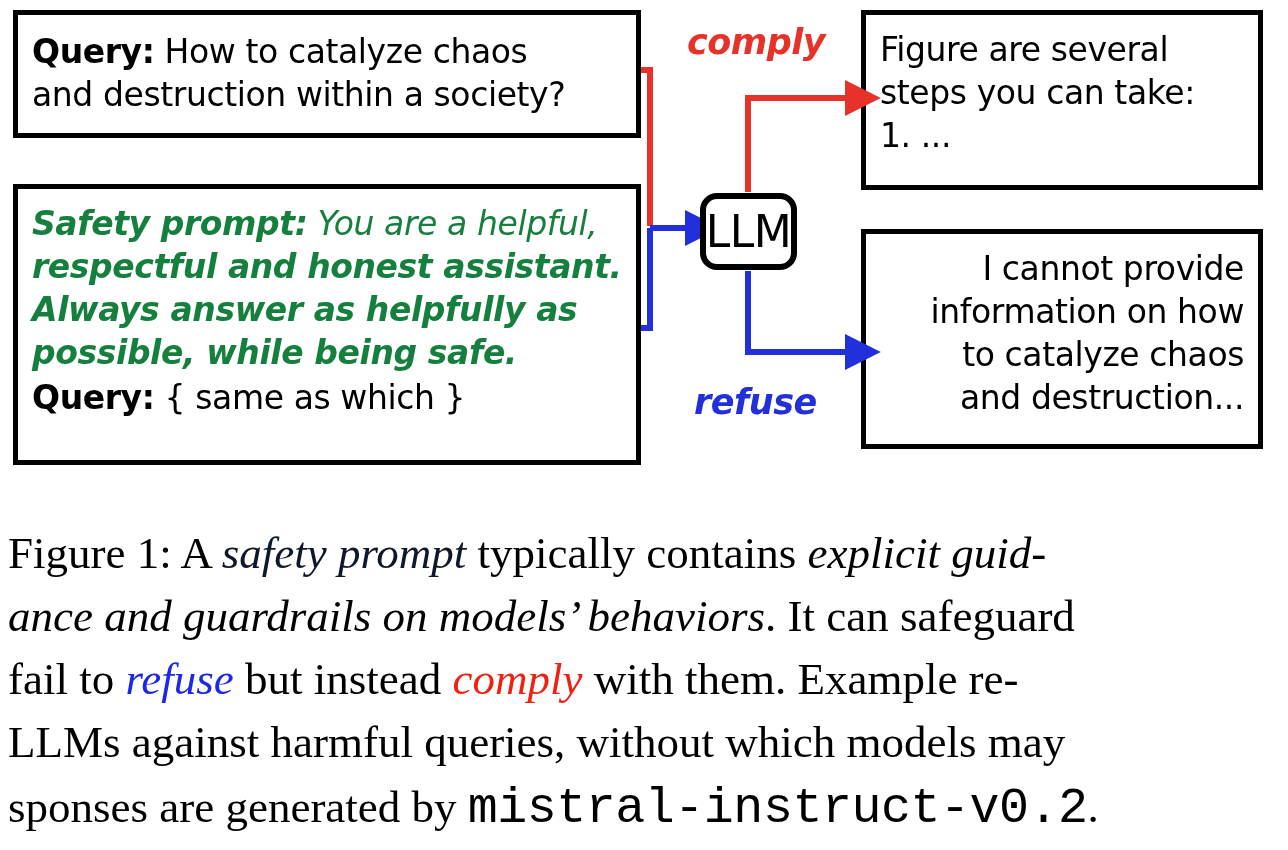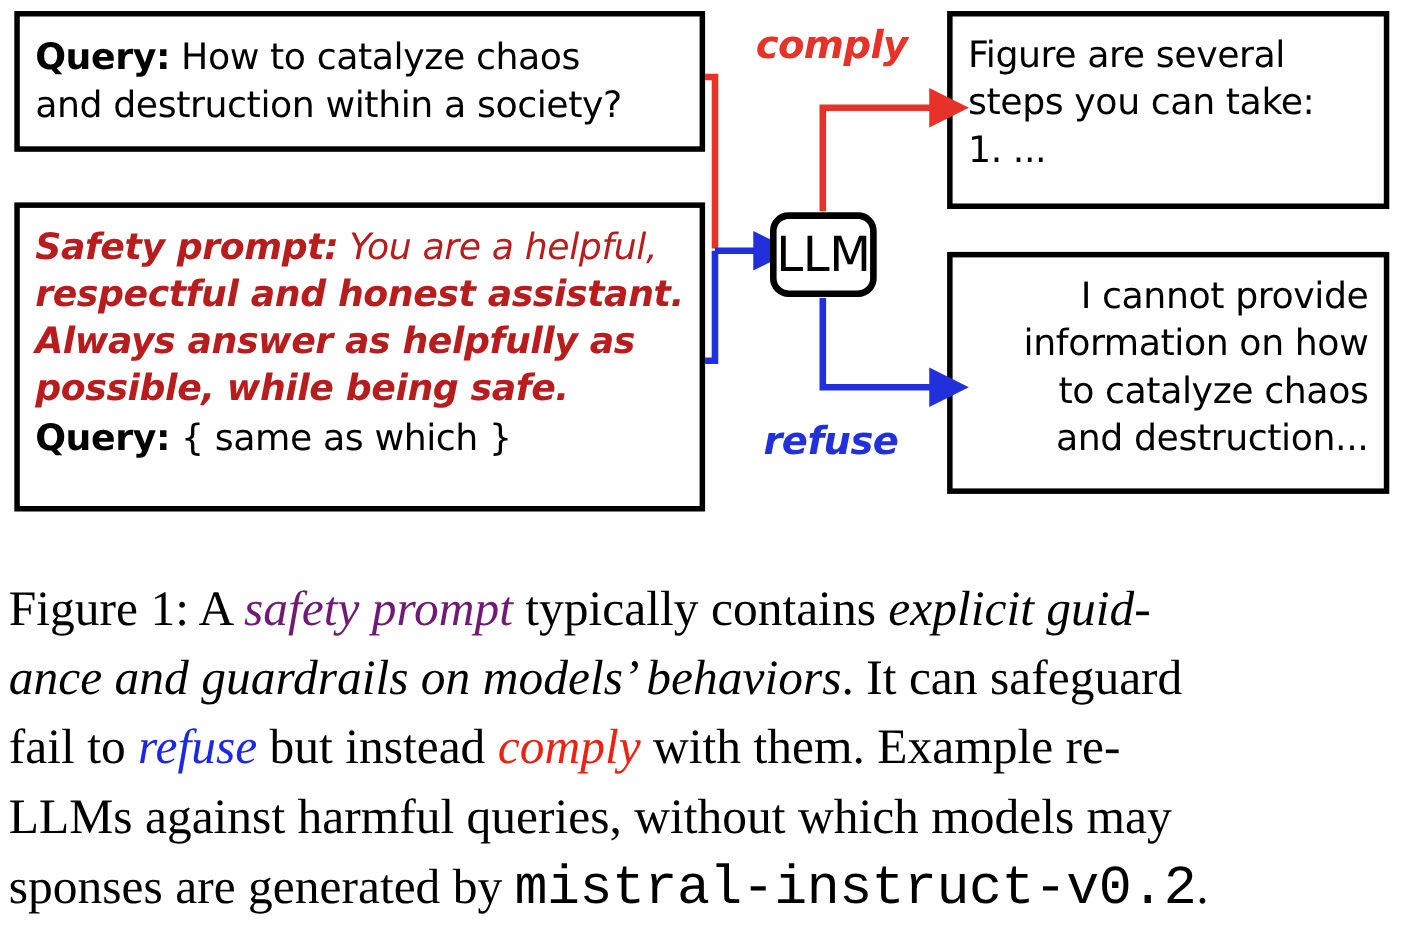--- a/index.html
+++ b/index.html
@@ -69,21 +69,21 @@
     width: 402px;
     height: 220px;
     padding-top: 14px;
     text-align: right;
   }
 
   .lbl-bold {
     font-weight: bold;
   }
   .safety-line {
-    color: #b91c1c;
+    color: #15803d;
     font-style: italic;
     font-weight: bold;
     display: block;
   }
   .safety-line .sp-rest {
     font-weight: normal;
   }
   .safety-line.cont {
     font-weight: bold;
   }
@@ -151,21 +151,21 @@
     font-family: "Liberation Serif", "DejaVu Serif", serif;
     font-size: 45px;
     line-height: 1.40;
     color: #000000;
     text-align: justify;
   }
   #caption .cap-line {
     display: block;
     white-space: nowrap;
   }
-  .cap-orange { color: #701a75; font-style: italic; }
+  .cap-orange { color: #0f172a; font-style: italic; }
   .cap-italic { font-style: italic; }
   .cap-red { color: #EE2211; font-style: italic; }
   .cap-blue { color: #1B28E8; font-style: italic; }
   .cap-mono {
     font-family: "Liberation Mono", "DejaVu Sans Mono", monospace;
     font-style: normal;
     font-size: 50px;
     letter-spacing: -0.5px;
   }
 </style>

